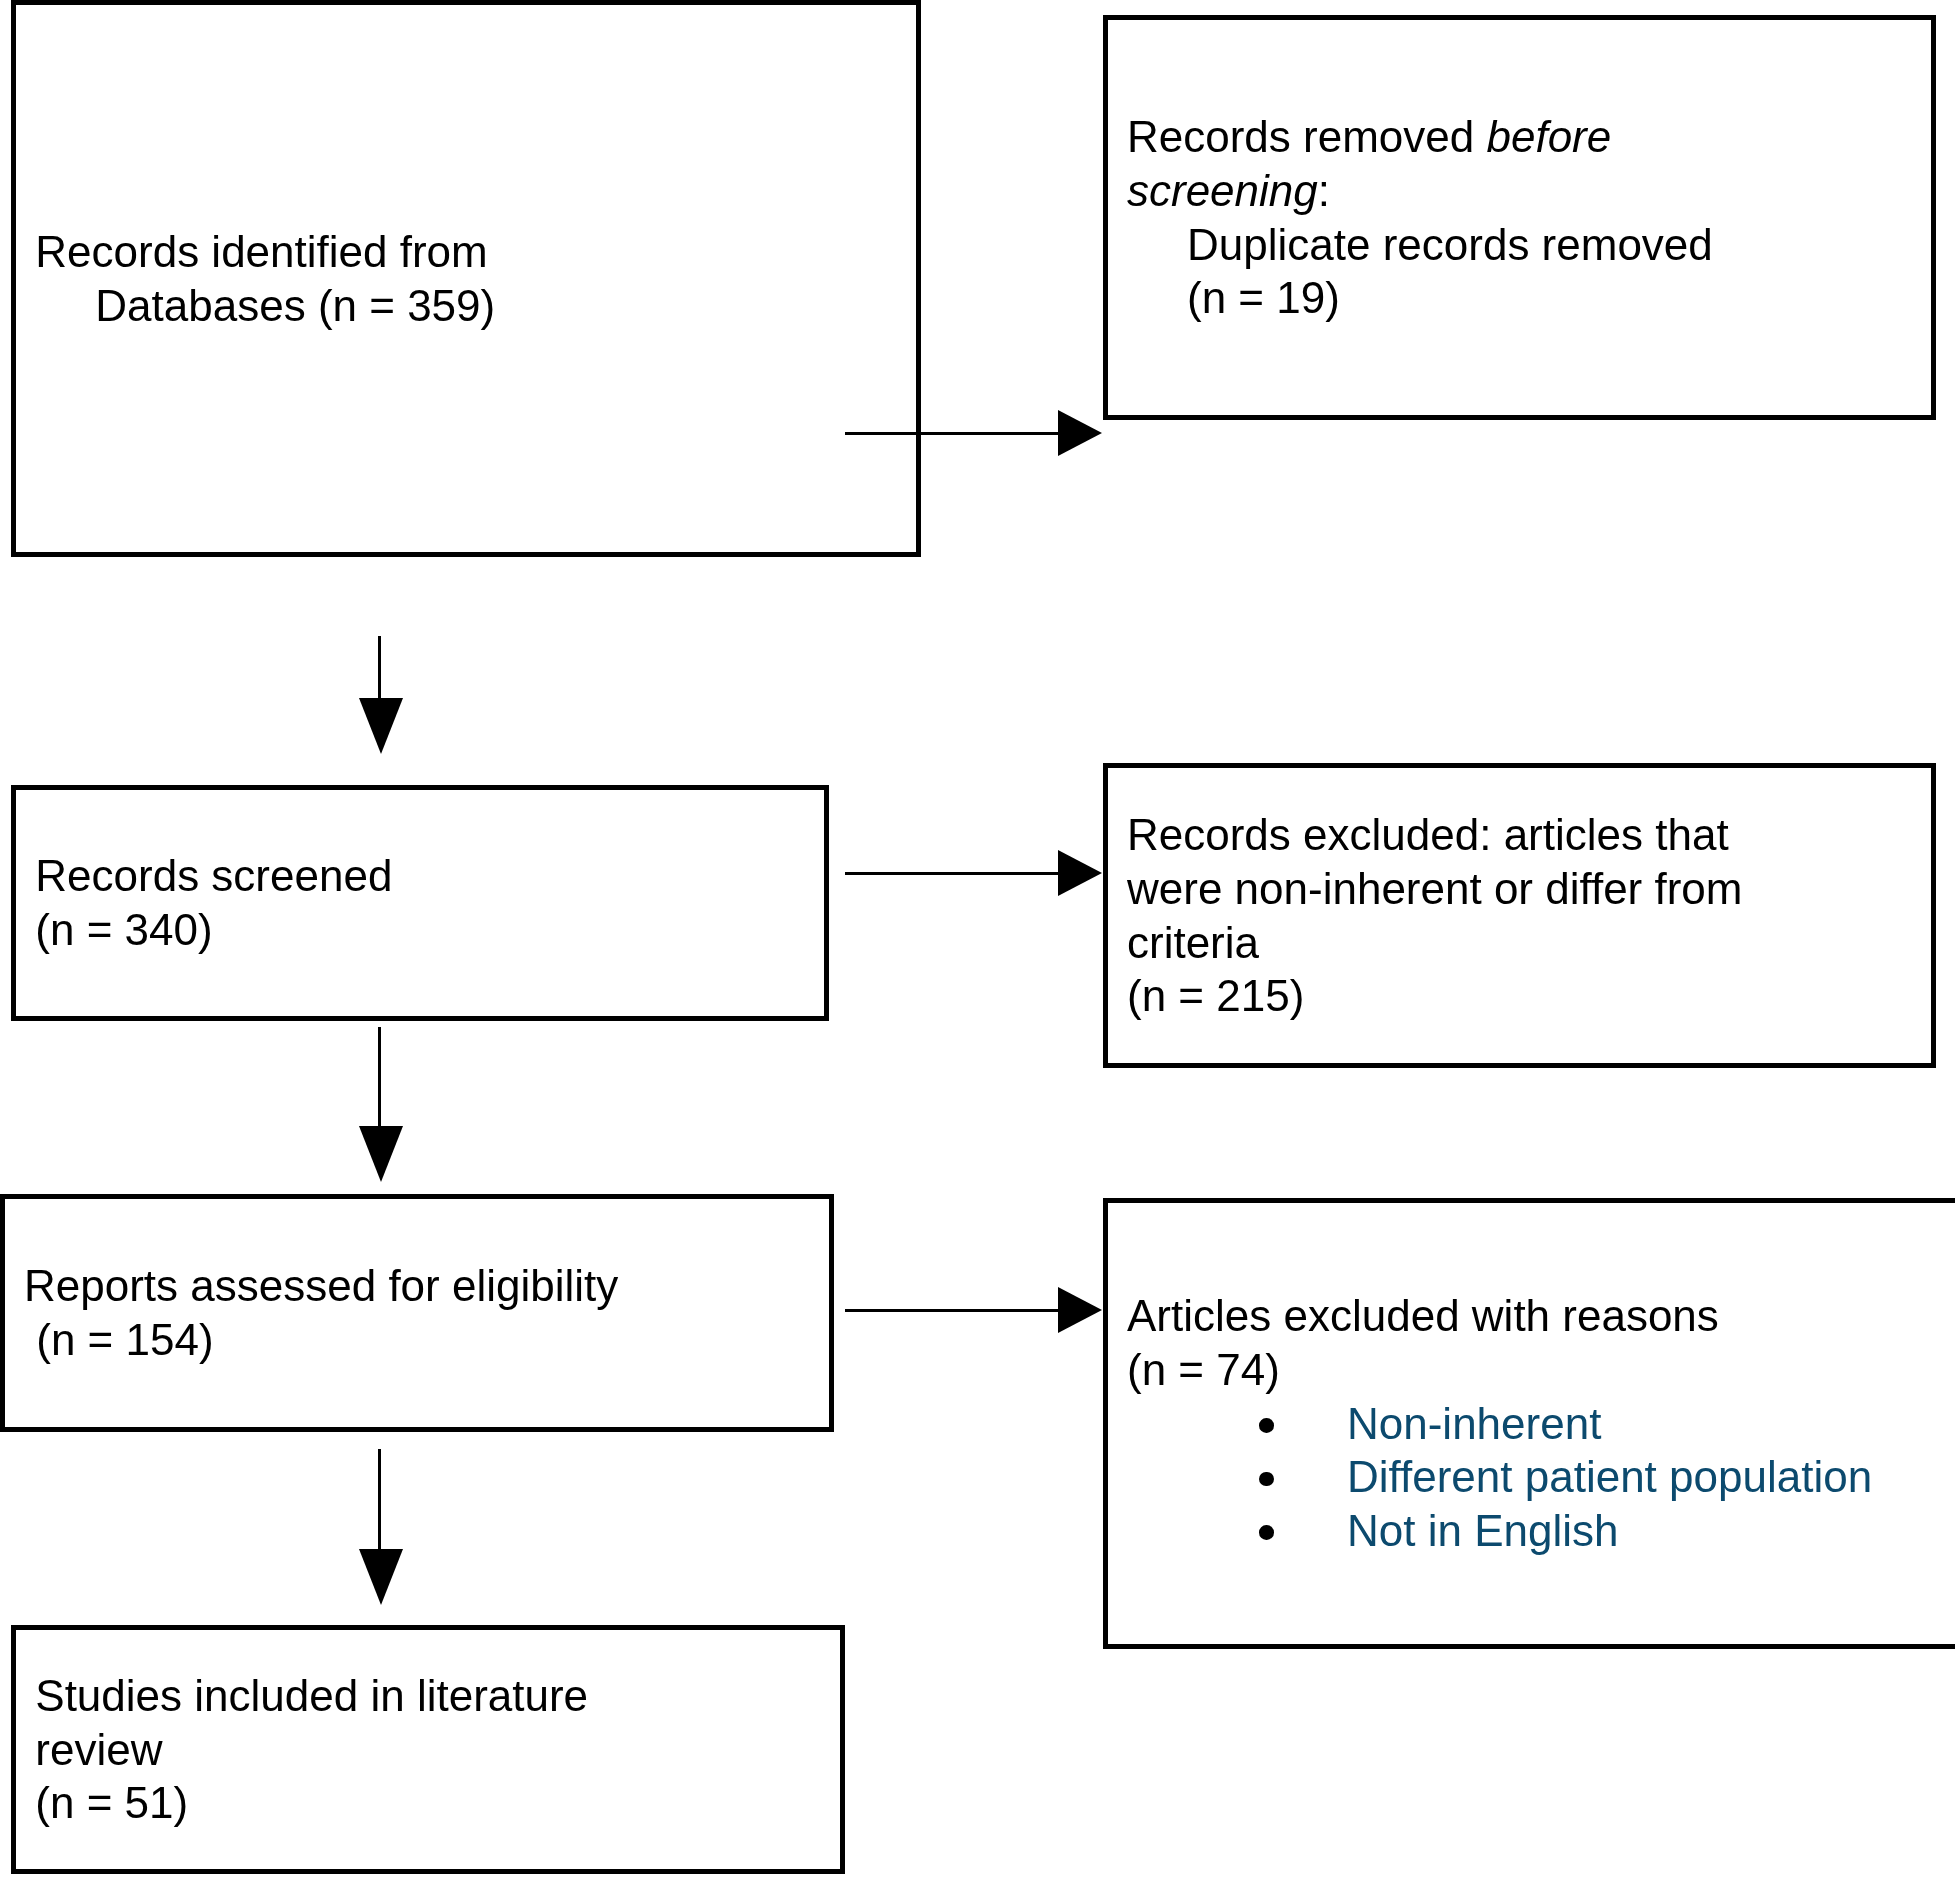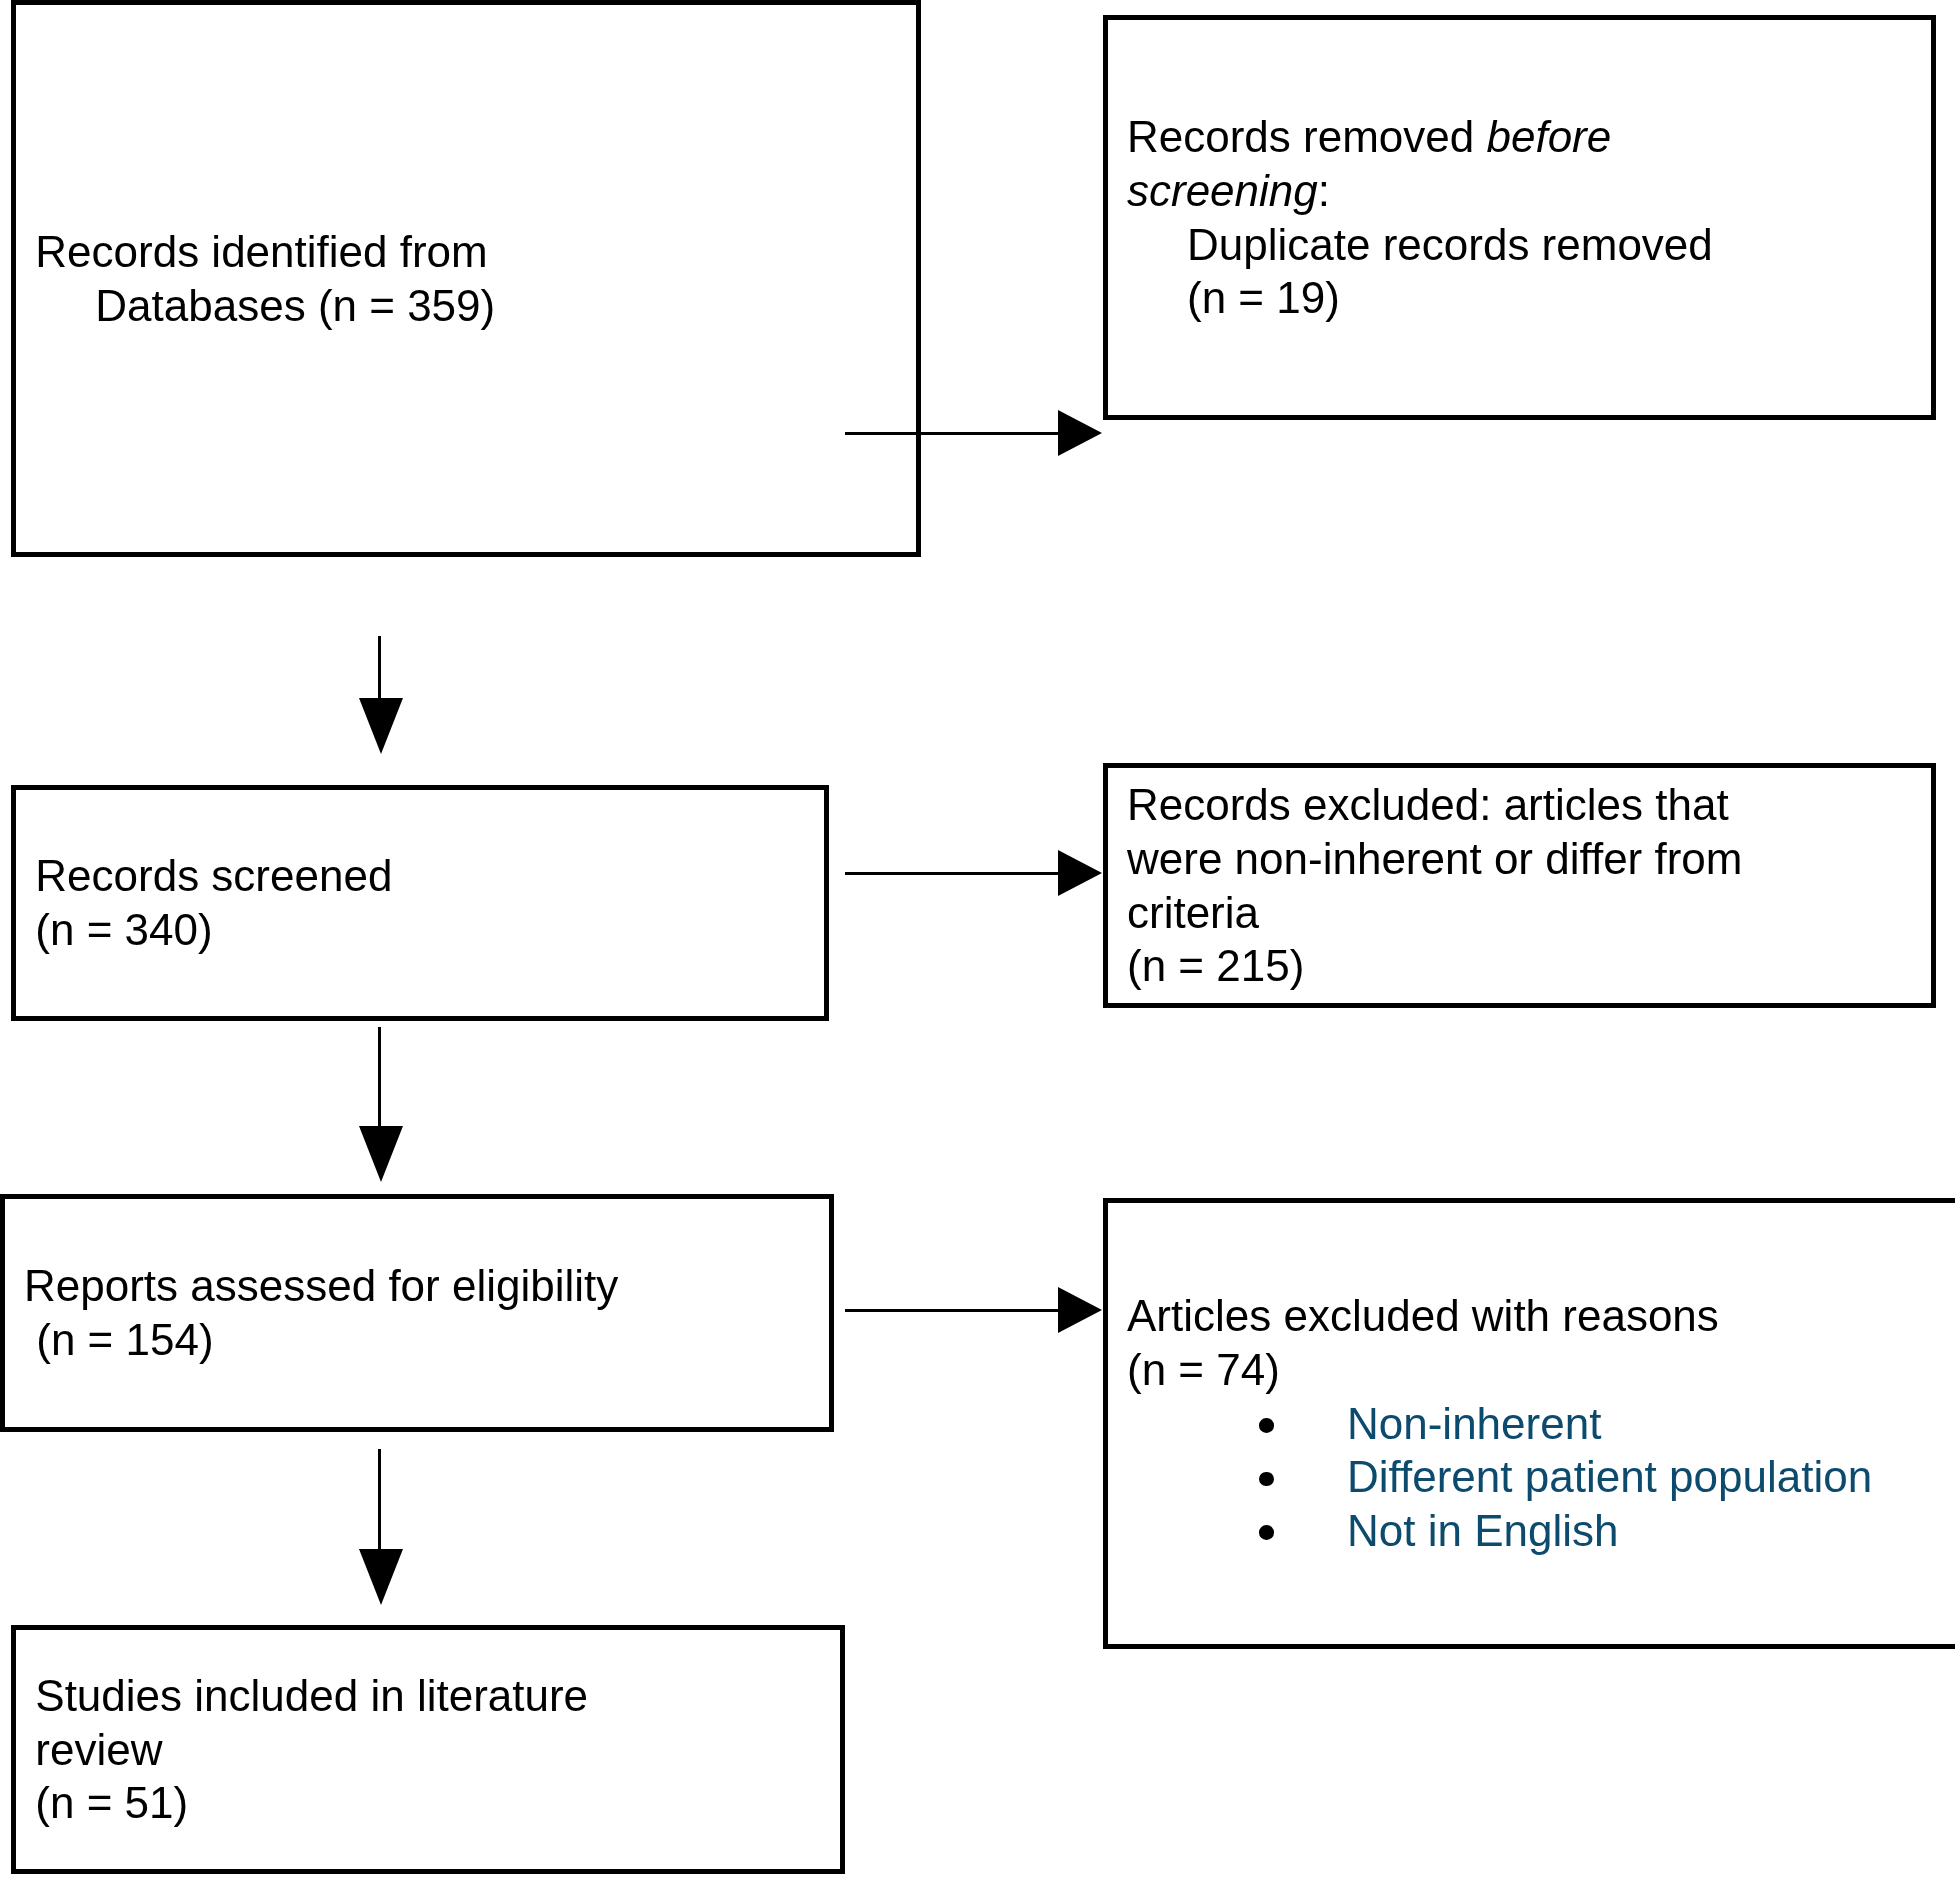--- a/index.html
+++ b/index.html
@@ -33,21 +33,21 @@
     padding: 0 19px;
     white-space: pre-wrap;
   }
   .indent-1 { padding-left: 79px; }
   .italic { font-style: italic; }
 
   
   #box-identified      { left: 11.3px;   top: 0;   width: 910px; height: 557px; }
   #box-removed-before  { left: 1103px; top: 15px;   width: 833px; height: 405px; }
   #box-screened        { left: 11.3px;   top: 785px; width: 818px; height: 236px; }
-  #box-excluded        { left: 1103px; top: 763px; width: 833px; height: 245px; }
+  #box-excluded        { left: 1103px; top: 763px; width: 833px; height: 305px; }
   #box-eligibility     { left: 0;   top: 1194px; width: 834px; height: 238px; }
   #box-articles-excl   { left: 1103px; top: 1198px; width: 955px; height: 451px; }
   #box-included        { left: 11.3px;   top: 1625px; width: 834px; height: 249px; }
 
   
   .bullet-list {
     list-style: none;
     margin: 0;
     padding: 0 19px 0 141px;
   }

